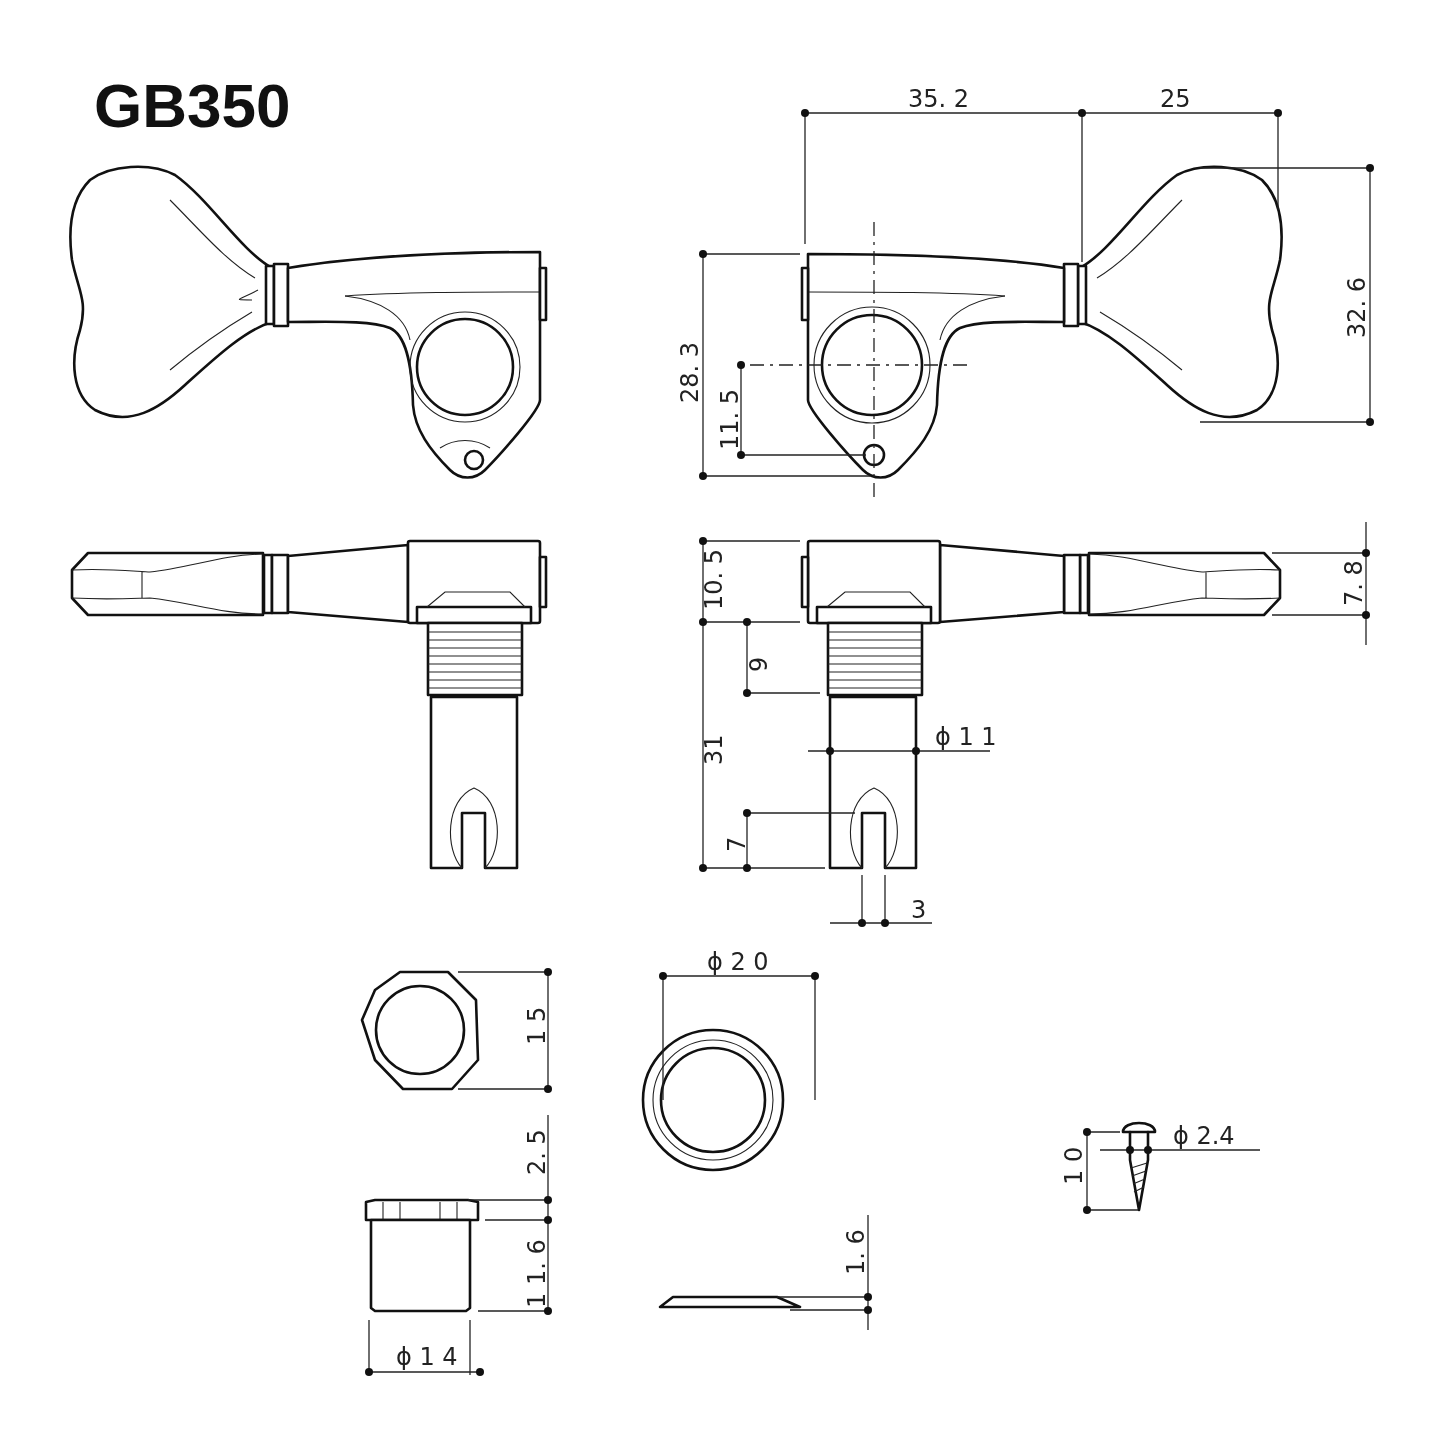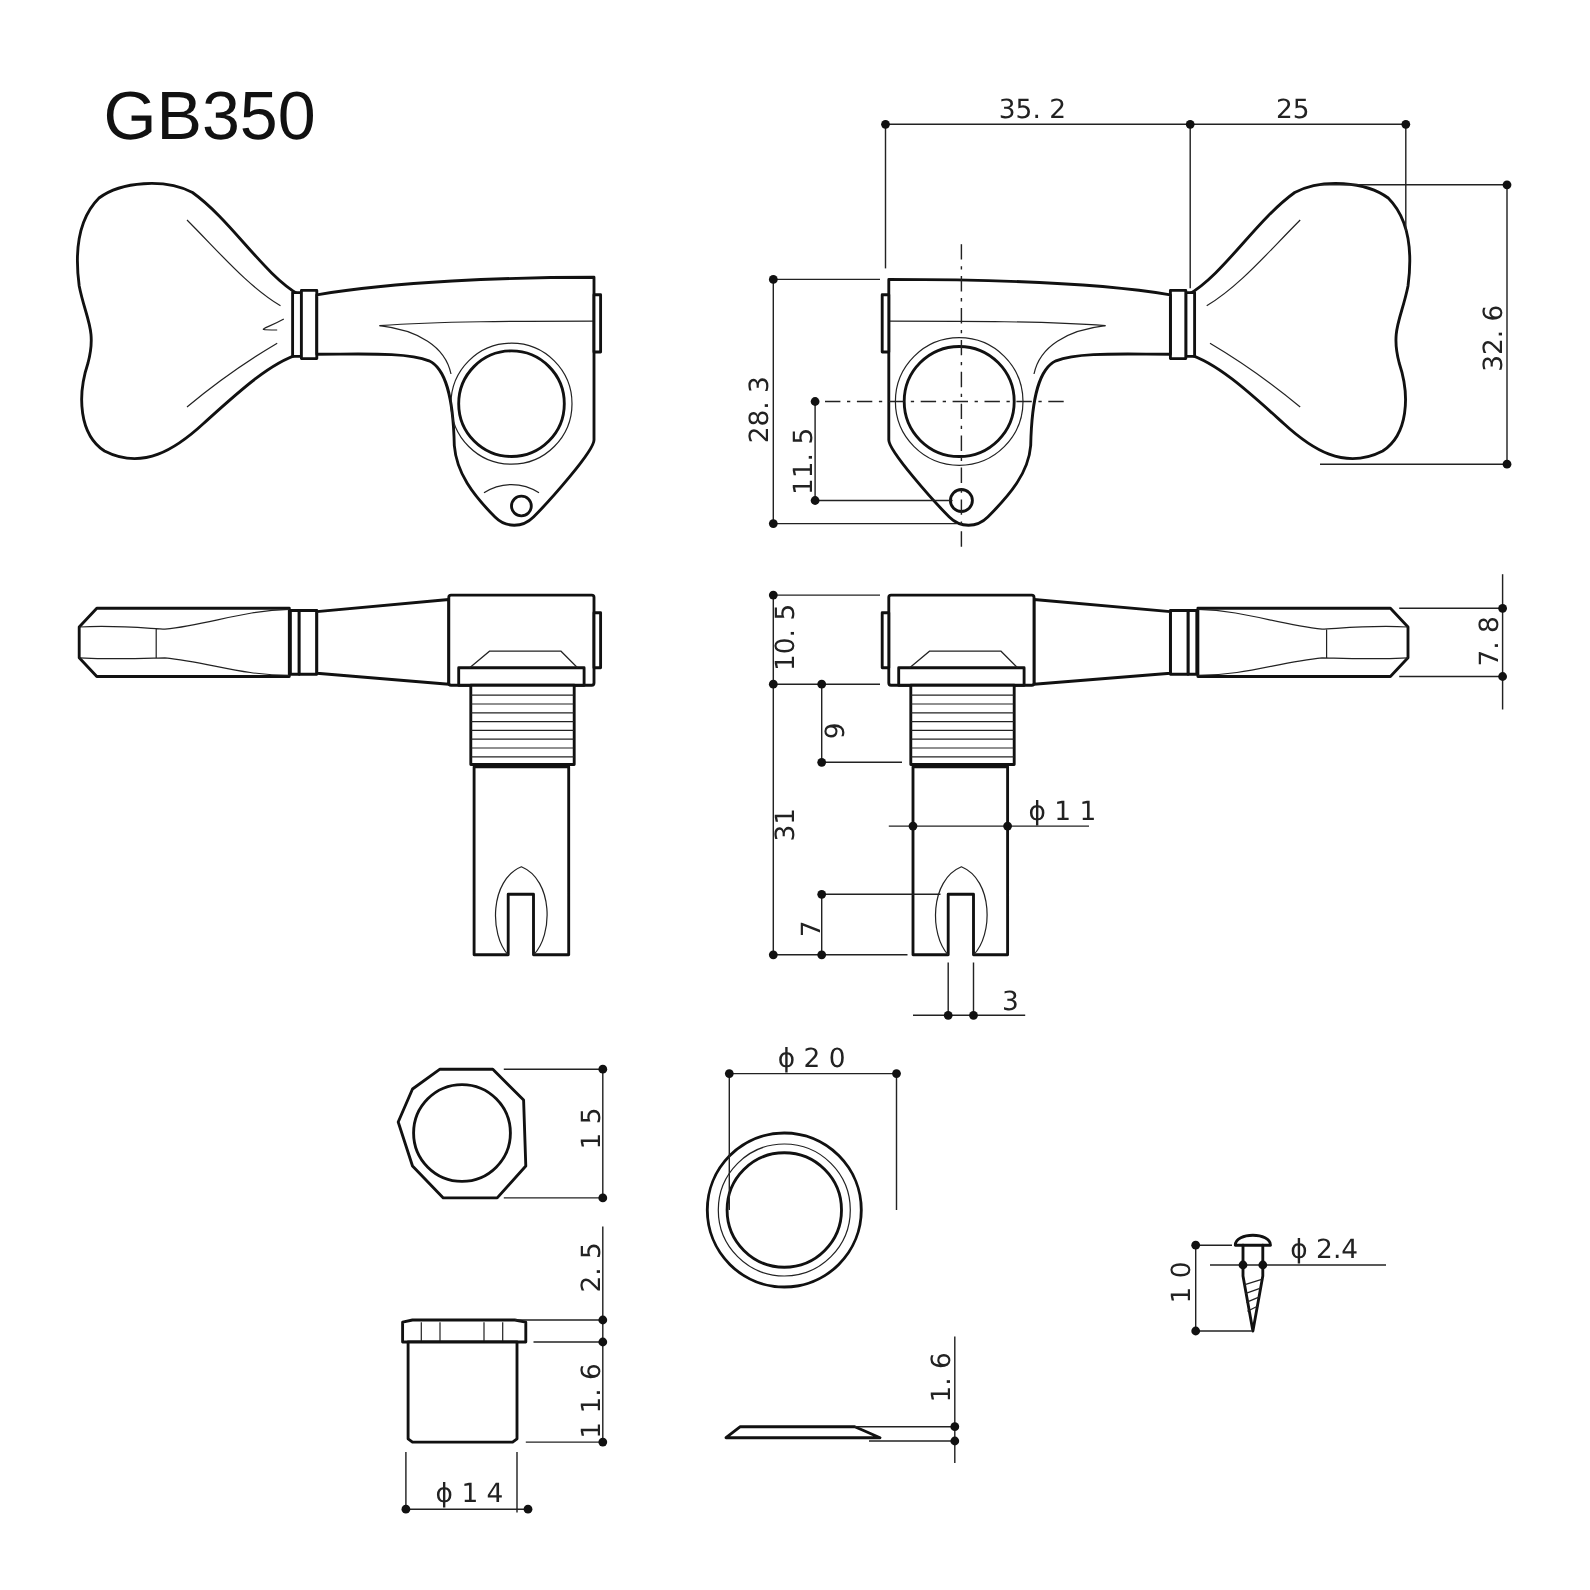--- a/index.html
+++ b/index.html
@@ -1,17 +1,17 @@
 <!DOCTYPE html>
 <html><head>
 <meta charset="utf-8">
 <style>
   html, body { margin: 0; padding: 0; background: #ffffff; }
   body { width: 1445px; height: 1445px; overflow: hidden; position: relative; font-family: "Liberation Sans", sans-serif; }
-  .title { position: absolute; left: 94px; top: 70px; font-size: 62px; font-weight: normal; color: #111; letter-spacing: 0px; font-family: "Liberation Sans", sans-serif; }
+  .title { position: absolute; left: 94px; top: 70px; font-size: 62px; font-weight: bold; color: #111; letter-spacing: 0px; font-family: "Liberation Sans", sans-serif; }
   svg { position: absolute; left: 0; top: 0; }
   .ol { fill: #fff; stroke: #111; stroke-width: 2.6; stroke-linejoin: round; }
   .olf { fill: none; stroke: #111; stroke-width: 2.6; stroke-linejoin: round; stroke-linecap: round; }
   .thin { fill: none; stroke: #222; stroke-width: 1.1; }
   .dim { fill: none; stroke: #222; stroke-width: 1.3; }
   .dash { fill: none; stroke: #222; stroke-width: 1.3; stroke-dasharray: 14 6 3 6; }
   .dot { fill: #111; }
   .lbl { font-family: "DejaVu Sans", sans-serif; font-size: 24px; fill: #222; }
 </style>
 </head>

